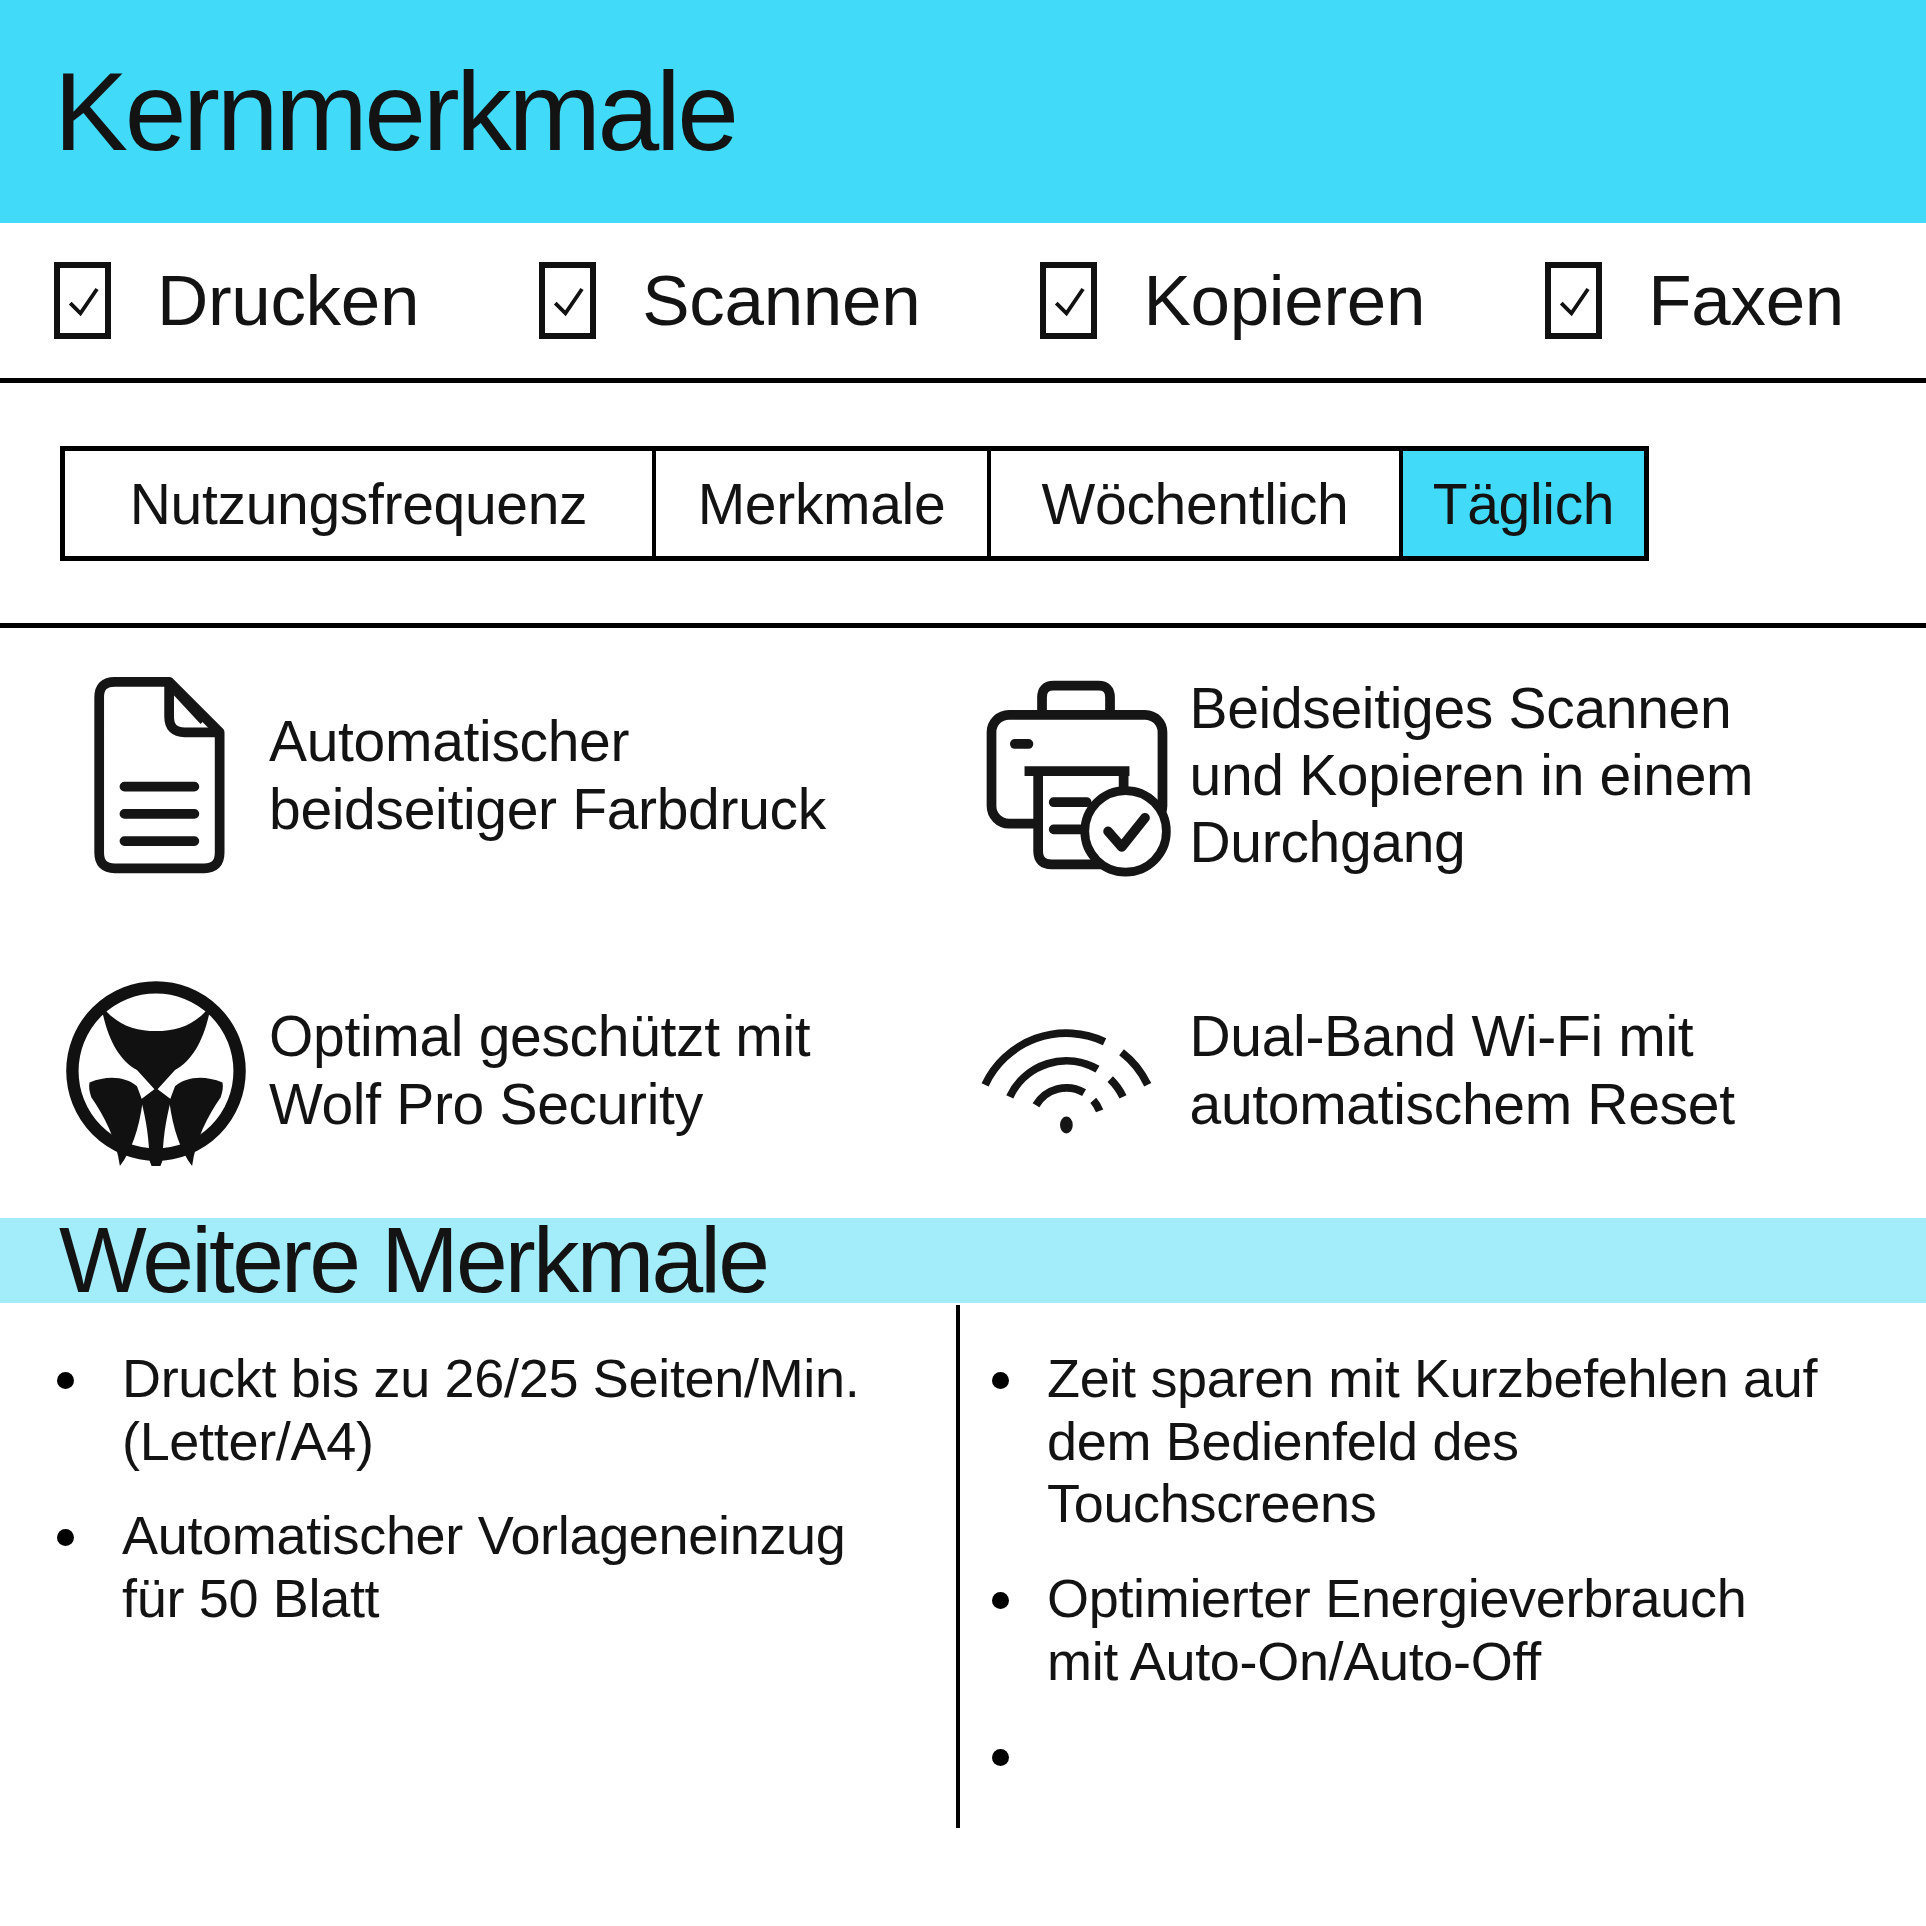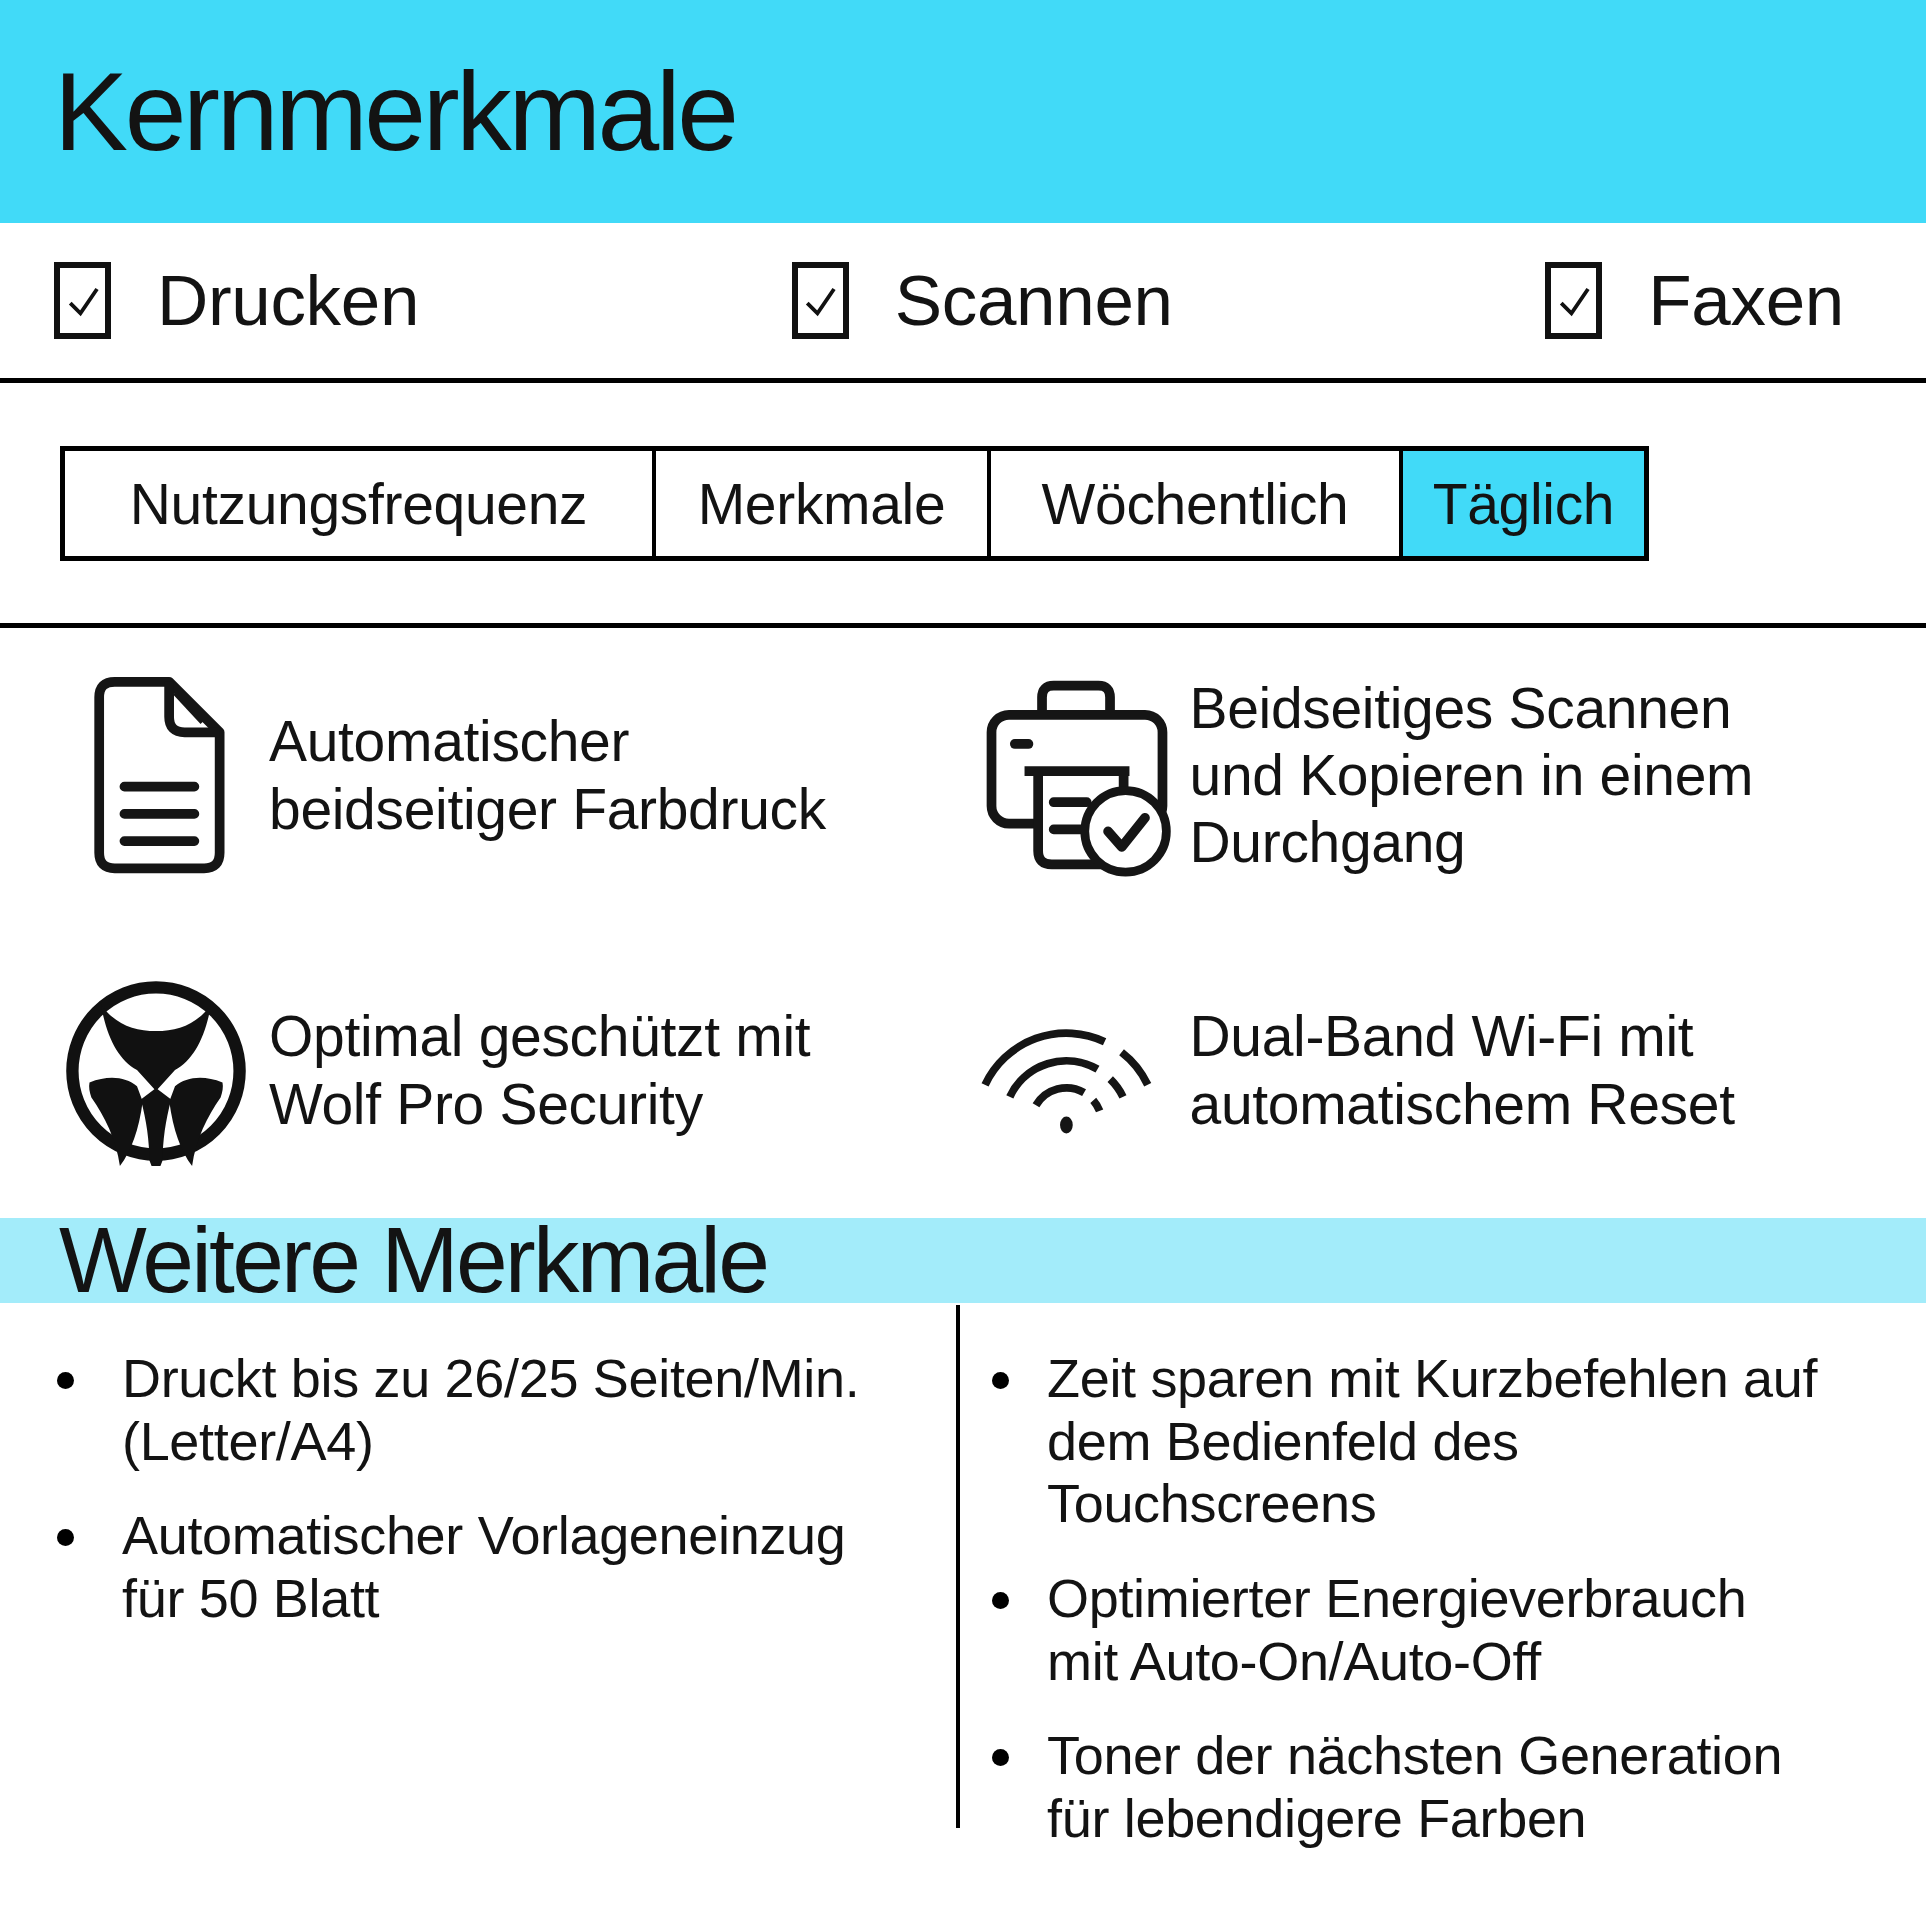--- a/index.html
+++ b/index.html
@@ -137,20 +137,28 @@
 
     <div class="check-item">
       <span class="checkbox">
         <svg width="40" height="51" viewBox="0 0 60 80">
           <polyline points="10,44 26,60 52,22" fill="none" stroke="#111" stroke-width="6"></polyline>
         </svg>
       </span>
       <span class="label">Scannen</span>
     </div>
 
+    <div class="check-item">
+      <span class="checkbox">
+        <svg width="40" height="51" viewBox="0 0 60 80">
+          <polyline points="10,44 26,60 52,22" fill="none" stroke="#111" stroke-width="6"></polyline>
+        </svg>
+      </span>
+      <span class="label">Kopieren</span>
+    </div>
 
     <div class="check-item">
       <span class="checkbox">
         <svg width="40" height="51" viewBox="0 0 60 80">
           <polyline points="10,44 26,60 52,22" fill="none" stroke="#111" stroke-width="6"></polyline>
         </svg>
       </span>
       <span class="label">Faxen</span>
     </div>
 
@@ -259,20 +267,18 @@
 dem Bedienfeld des
 Touchscreens</span>
       </div>
       <div class="bullet">
         <span class="bullet-dot"></span>
         <span class="bullet-text">Optimierter Energieverbrauch
 mit Auto-On/Auto-Off</span>
       </div>
       <div class="bullet">
         <span class="bullet-dot"></span>
-        <span class="bullet-text">Toner der nächsten Generation
-für lebendigere Farben</span>
       </div>
     </div>
   </section>
 
 </div>
 
 
 </body></html>

